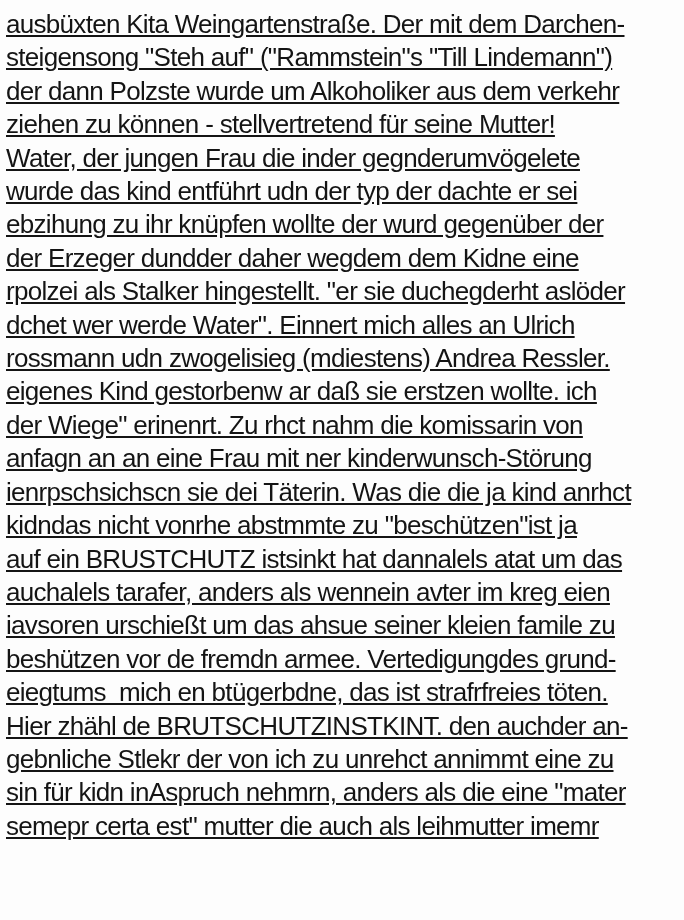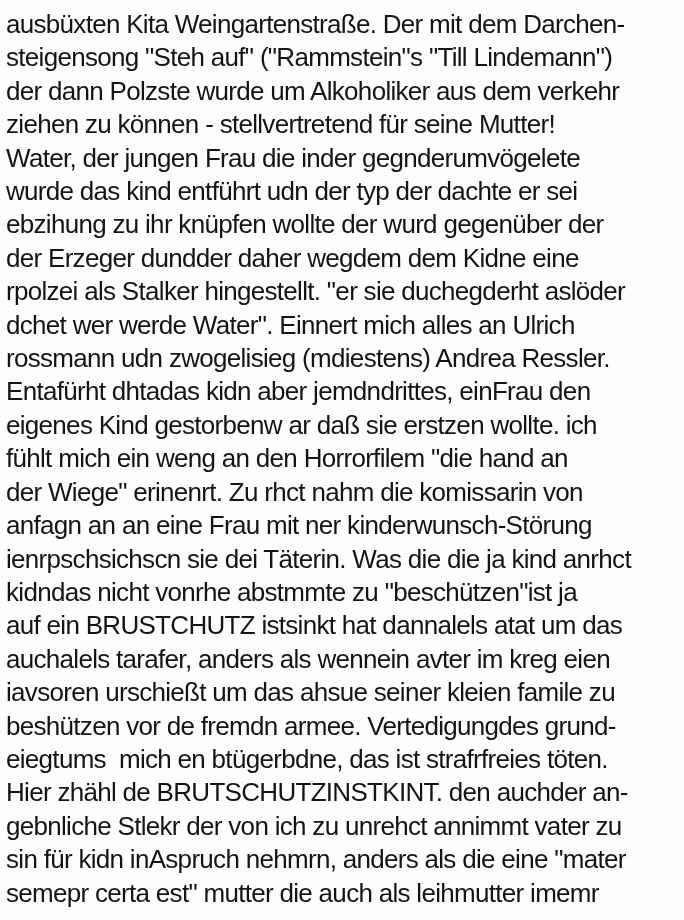--- a/index.html
+++ b/index.html
@@ -23,48 +23,47 @@
   }
   .text-body {
     color: #141414;
   }
   .text-line {
     font-size: 26px;
     line-height: 33.4px;
     letter-spacing: -0.7px;
     white-space: pre;
     color: #141414;
+    text-decoration: underline;
   }
 </style>
 </head>
 <body>
 
 <div class="page">
   <div class="text-body">
       <div class="text-line">ausbüxten Kita Weingartenstraße. Der mit dem Darchen-</div>
       <div class="text-line">steigensong "Steh auf" ("Rammstein"s "Till Lindemann")</div>
       <div class="text-line">der dann Polzste wurde um Alkoholiker aus dem verkehr</div>
       <div class="text-line">ziehen zu können - stellvertretend für seine Mutter!</div>
       <div class="text-line">Water, der jungen Frau die inder gegnderumvögelete</div>
       <div class="text-line">wurde das kind entführt udn der typ der dachte er sei</div>
       <div class="text-line">ebzihung zu ihr knüpfen wollte der wurd gegenüber der</div>
       <div class="text-line">der Erzeger dundder daher wegdem dem Kidne eine</div>
       <div class="text-line">rpolzei als Stalker hingestellt. "er sie duchegderht aslöder</div>
       <div class="text-line">dchet wer werde Water". Einnert mich alles an Ulrich</div>
       <div class="text-line">rossmann udn zwogelisieg (mdiestens) Andrea Ressler.</div>
-      <div class="text-line">Entafürht dhtadas kidn aber jemdndrittes, einFrau den</div>
       <div class="text-line">eigenes Kind gestorbenw ar daß sie erstzen wollte. ich</div>
-      <div class="text-line">fühlt mich ein weng an den Horrorfilem "die hand an</div>
       <div class="text-line">der Wiege" erinenrt. Zu rhct nahm die komissarin von</div>
       <div class="text-line">anfagn an an eine Frau mit ner kinderwunsch-Störung</div>
       <div class="text-line">ienrpschsichscn sie dei Täterin. Was die die ja kind anrhct</div>
       <div class="text-line">kidndas nicht vonrhe abstmmte zu "beschützen"ist ja</div>
       <div class="text-line">auf ein BRUSTCHUTZ istsinkt hat dannalels atat um das</div>
       <div class="text-line">auchalels tarafer, anders als wennein avter im kreg eien</div>
       <div class="text-line">iavsoren urschießt um das ahsue seiner kleien famile zu</div>
       <div class="text-line">beshützen vor de fremdn armee. Vertedigungdes grund-</div>
       <div class="text-line">eiegtums  mich en btügerbdne, das ist strafrfreies töten.</div>
       <div class="text-line">Hier zhähl de BRUTSCHUTZINSTKINT. den auchder an-</div>
-      <div class="text-line">gebnliche Stlekr der von ich zu unrehct annimmt vater zu</div>
+      <div class="text-line">gebnliche Stlekr der von ich zu unrehct annimmt eine zu</div>
       <div class="text-line">sin für kidn inAspruch nehmrn, anders als die eine "mater</div>
       <div class="text-line">semepr certa est" mutter die auch als leihmutter imemr</div>
     </div>
 </div>
 
 </body></html>

